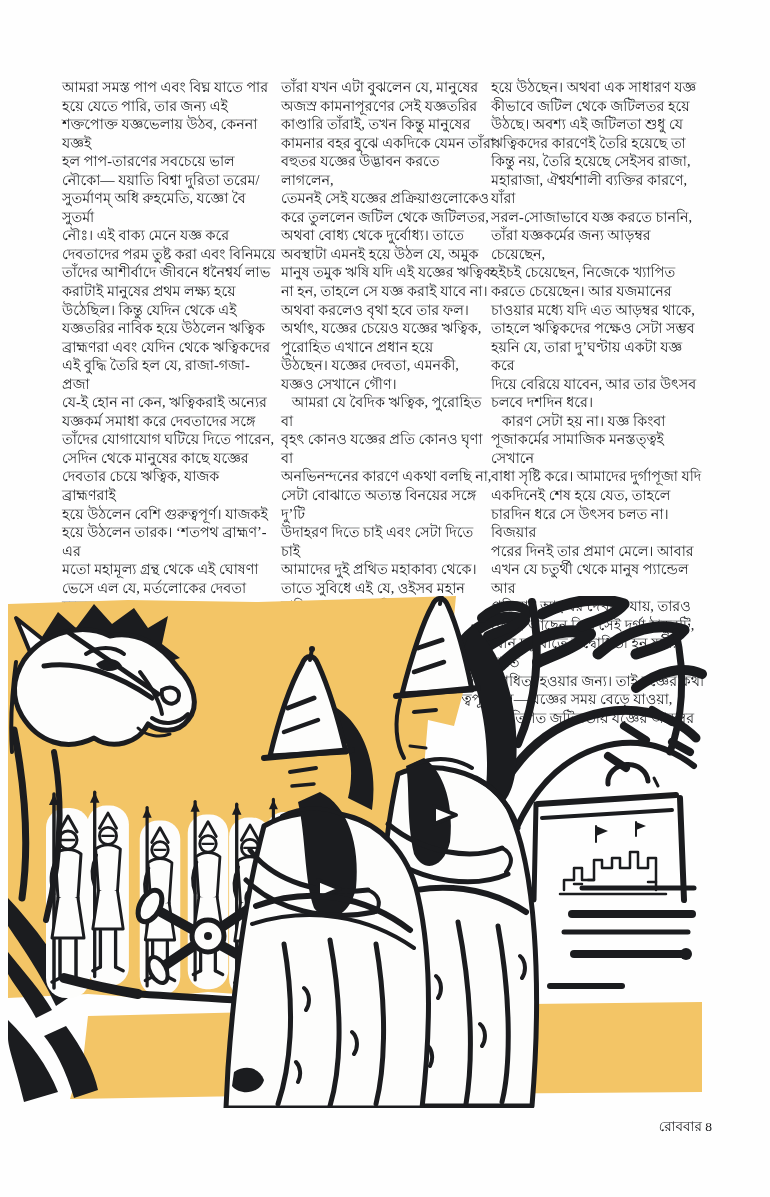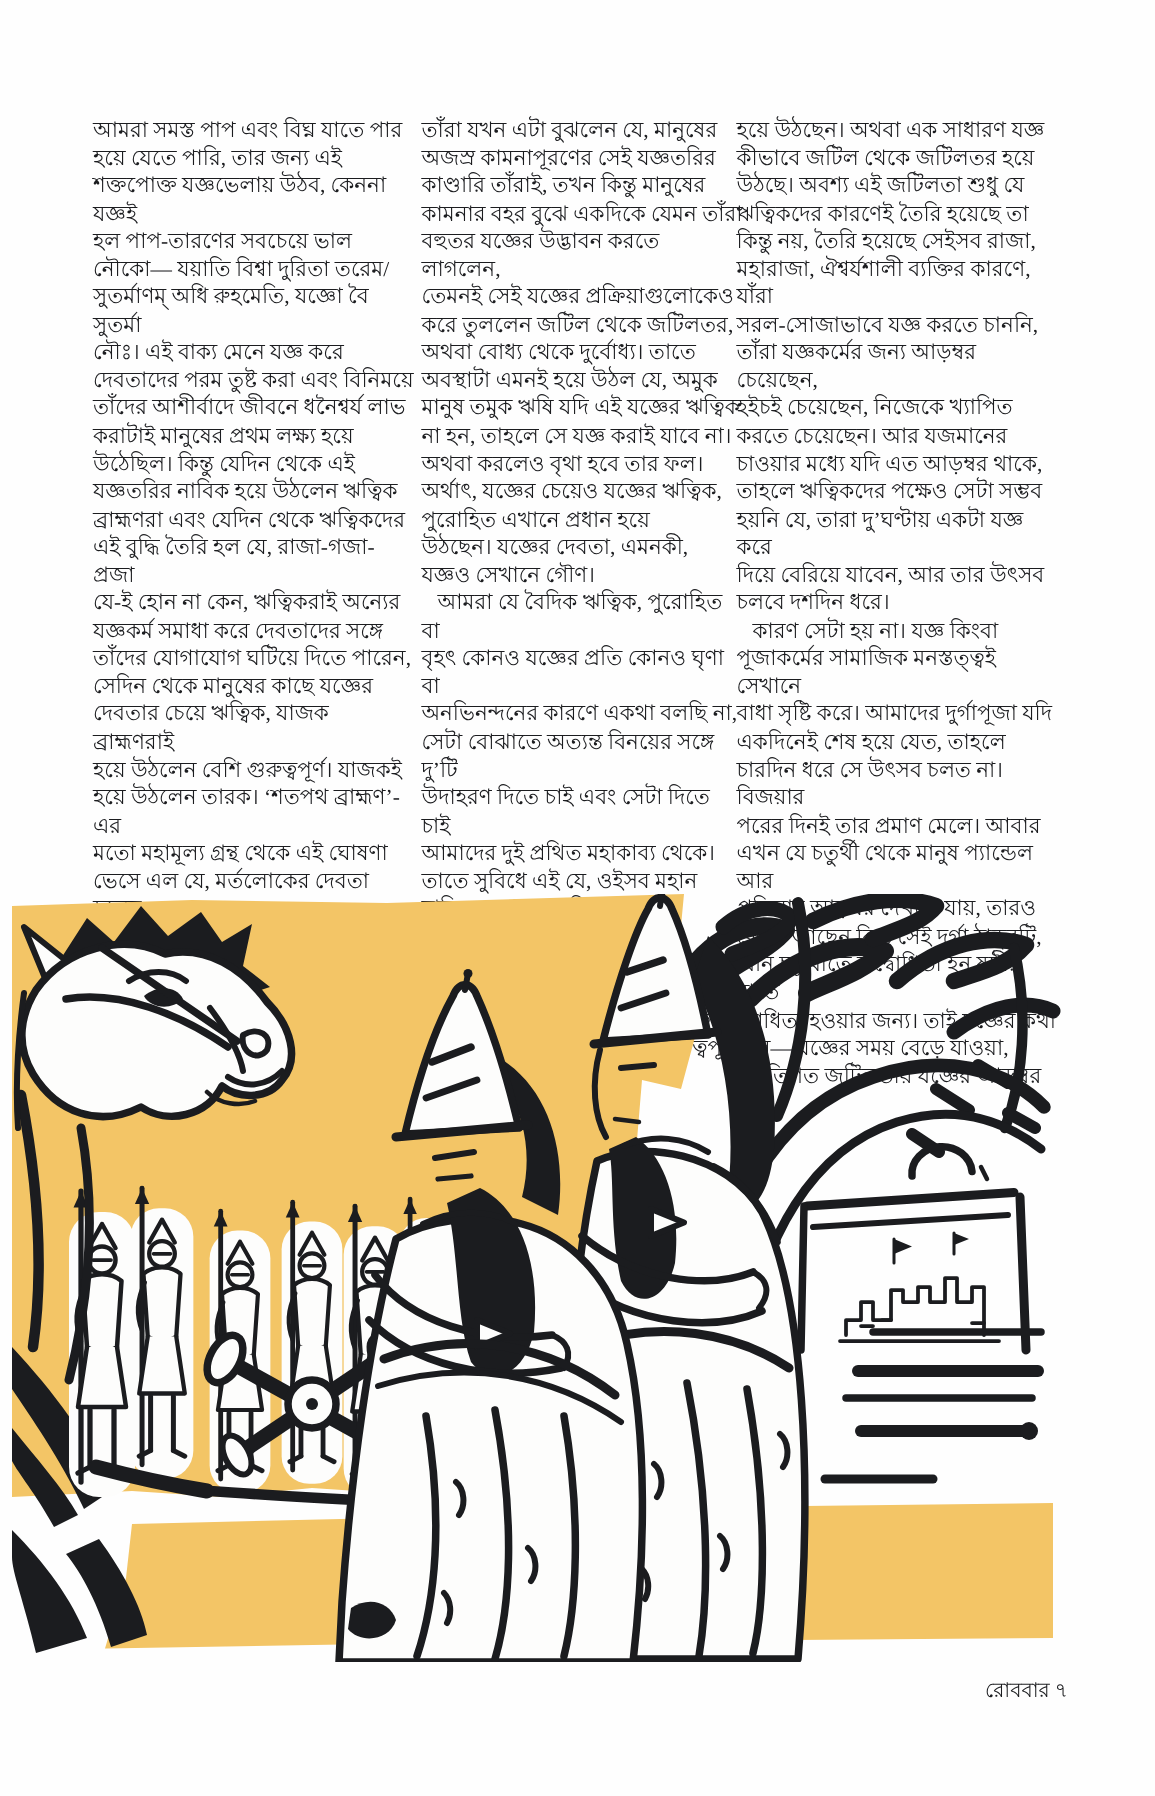--- a/index.html
+++ b/index.html
@@ -260,16 +260,16 @@
       <path d="M92,232 L114,241 L92,250 Z" class="wln" stroke-width="4"></path>
       <path d="M30,258 C84,238 140,248 184,282" class="ln" stroke-width="6"></path>
       <path d="M26,276 C84,258 142,268 188,300" class="ln" stroke-width="4"></path>
       <path d="M58,296 C70,366 64,420 52,456 M104,292 C118,368 114,424 104,458 M150,296 C162,366 158,424 150,456" class="ln" stroke-width="5"></path>
       <path d="M78,340 a10,14 0 0 1 2,22 M126,384 a10,14 0 0 1 2,22 M70,414 a10,14 0 0 1 2,20" class="ln" stroke-width="4"></path>
       <path class="kfill" d="M8,424 C20,416 34,420 38,432 C34,446 14,448 6,438 Z"></path>
     </g>
   </svg>
 
   <div class="folio">
-    <span>রোববার ৭</span>
+    <span>রোববার 8</span>
   </div>
 
 </div>
 
 </body></html>

